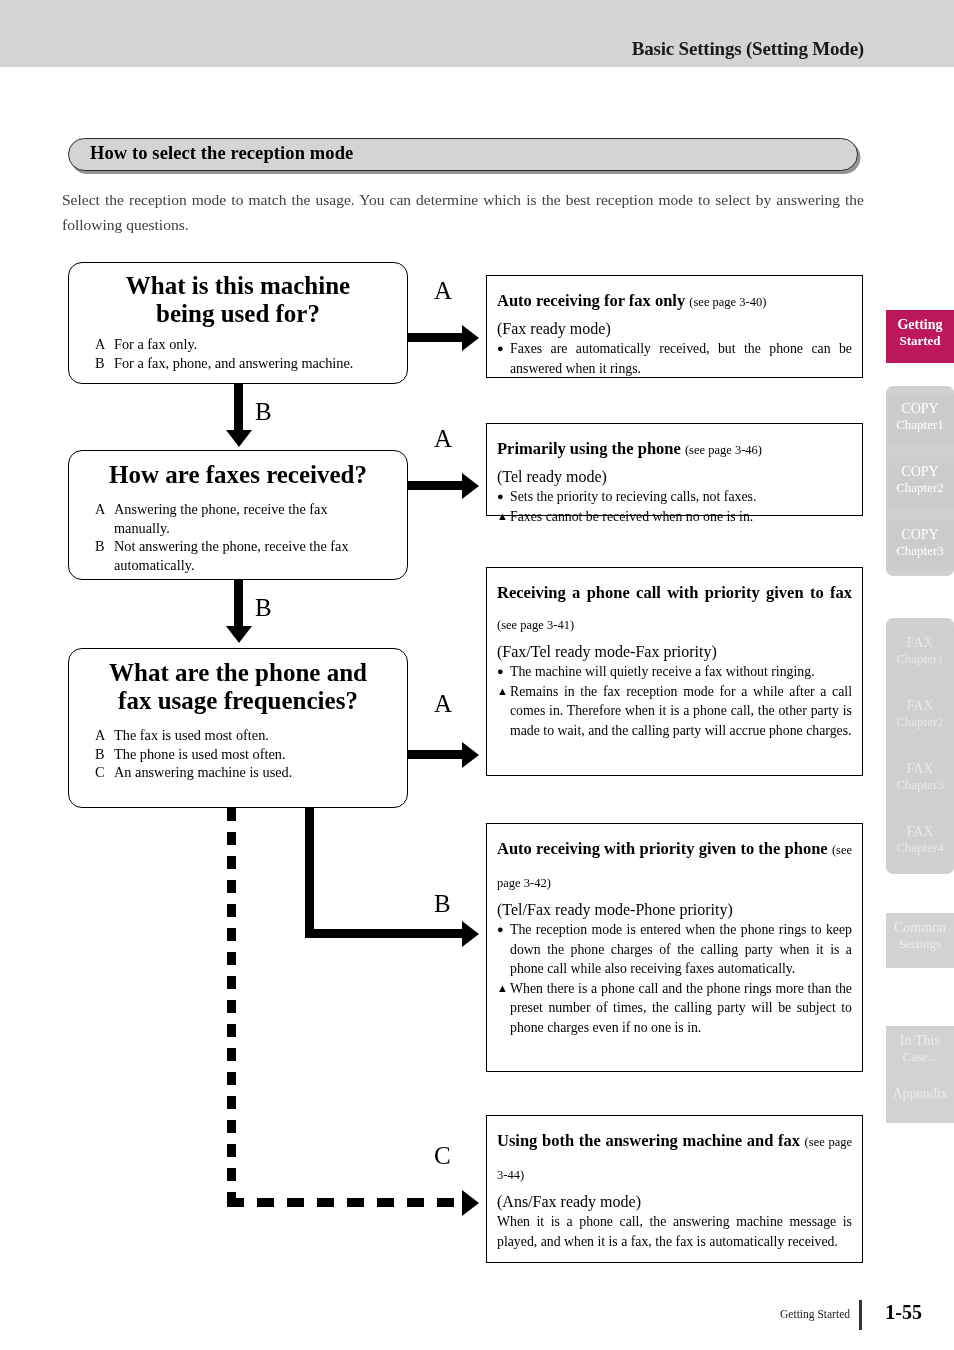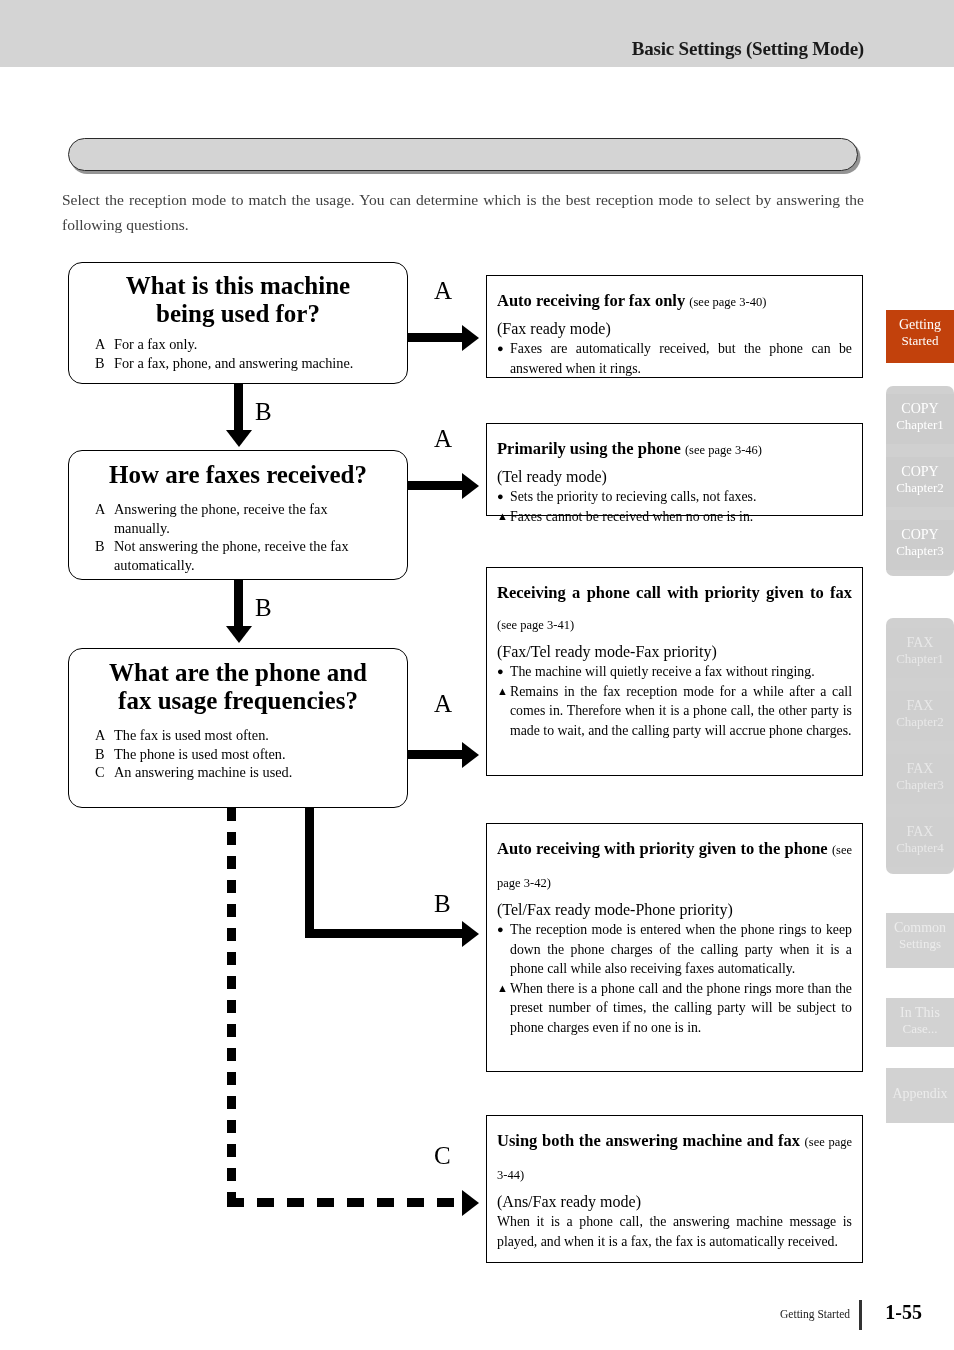--- a/index.html
+++ b/index.html
@@ -204,22 +204,23 @@
     width: 68px;
     text-align: center;
     font-size: 13px;
     line-height: 16px;
     box-sizing: border-box;
     padding-top: 7px;
   }
   .tab-l1 { font-size: 14px; }
   .tab-l2 { font-size: 13px; }
   .tab-current {
-    background: #c2410c;
+    background: #be185d;
     color: #ffffff;
+    font-weight: bold;
   }
   .tab-group {
     position: absolute;
     left: 0;
     width: 68px;
     background: #d0d0d0;
     border-radius: 7px;
   }
   .tab-mid {
     background: #cccccc;
@@ -262,20 +263,21 @@
   }
 </style>
 </head>
 <body>
 
 <div class="header-band"></div>
 <div class="header-title">Basic Settings (Setting Mode)</div>
 
 <div class="section-pill-wrap">
   <div class="section-pill"></div>
+  <div class="section-pill-text">How to select the reception mode</div>
 </div>
 
 <div class="intro">Select the reception mode to match the usage. You can determine which is the best reception mode to select by answering the following questions.</div>
 
 <div class="qbox" style="left:68px; top:262px; width:340px; height:122px; padding:9px 8px 0 8px;">
   <div class="qbox-title size-big">
     <div>What is this machine</div>
     <div>being used for?</div>
   </div>
   <div class="qbox-opts">
@@ -470,21 +472,21 @@
   </div>
   <div class="tab tab-light" style="top:817px; height:50px;">
     <div class="tab-l1">FAX</div>
     <div class="tab-l2">Chapter4</div>
   </div>
 
   <div class="tab tab-lighter" style="top:913px; height:55px;">
     <div class="tab-l1">Common</div>
     <div class="tab-l2">Settings</div>
   </div>
-  <div class="tab tab-lighter" style="top:998px; height:49px;">
+  <div class="tab tab-lighter" style="top:1026px; height:49px;">
     <div class="tab-l1">In This</div>
     <div class="tab-l2">Case...</div>
   </div>
   <div class="tab tab-lighter" style="top:1068px; height:55px; padding-top:18px;">
     <div class="tab-l1">Appendix</div>
   </div>
 
 </div>
 
 <div class="footer-label">Getting Started</div>

